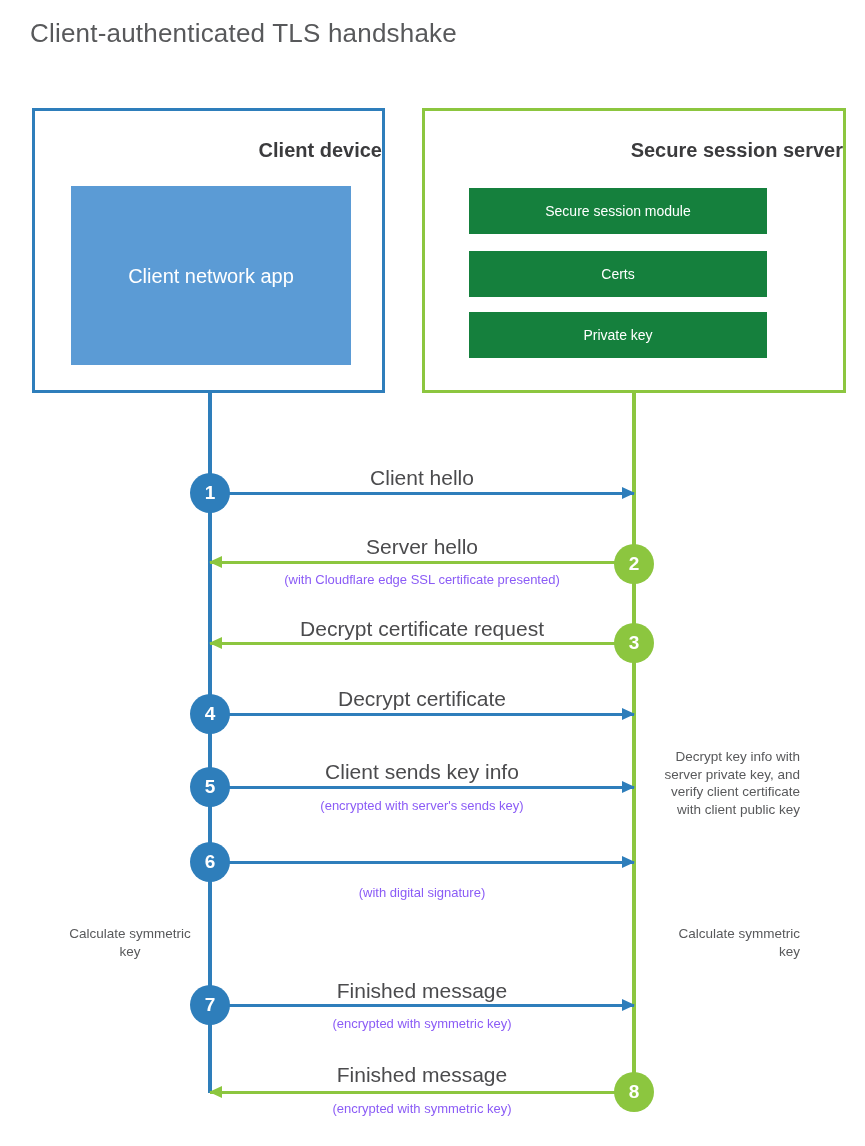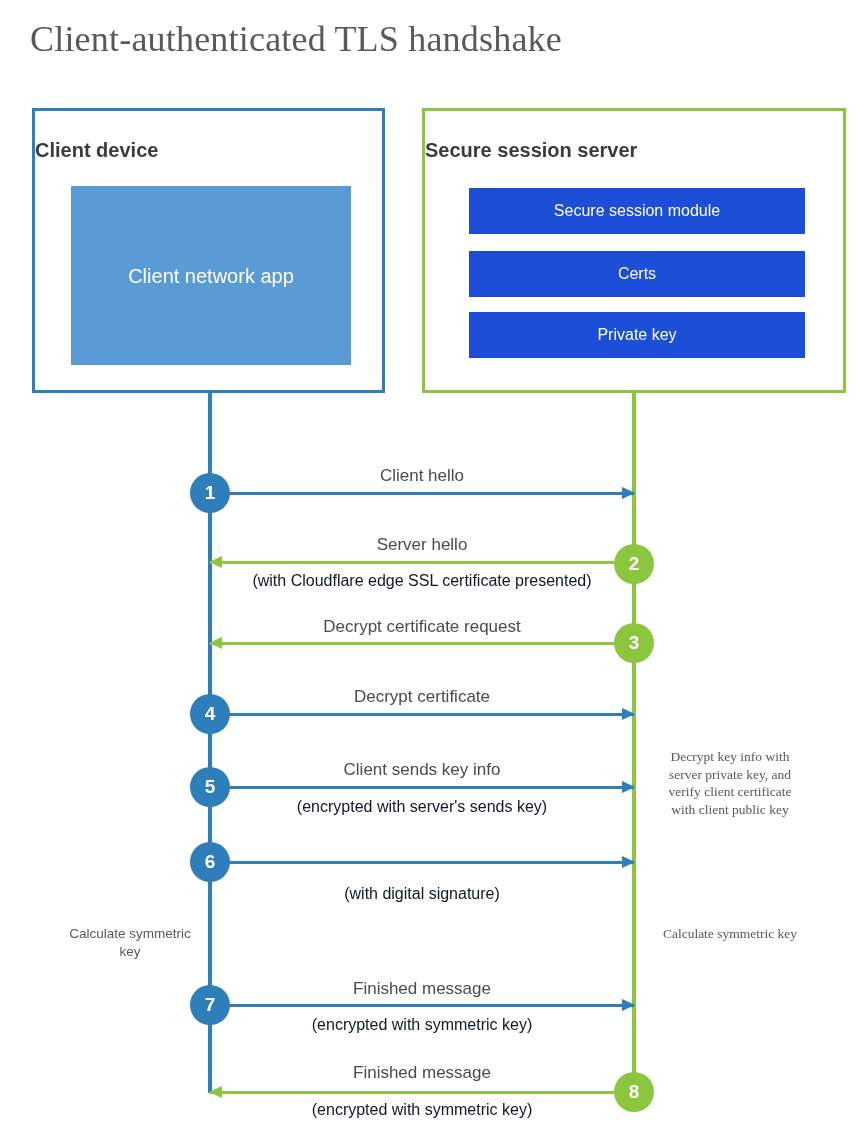--- a/index.html
+++ b/index.html
@@ -1,38 +1,38 @@
 <!DOCTYPE html>
 <html><head>
 <meta charset="utf-8">
 <style>
   html,body{margin:0;padding:0;background:#ffffff;}
   body{width:865px;height:1146px;position:relative;
        font-family:"Liberation Sans","DejaVu Sans",sans-serif;
        -webkit-font-smoothing:antialiased;}
   #stage{position:absolute;left:0;top:0;width:865px;height:1146px;overflow:hidden;}
 
-  .title{position:absolute;left:30px;top:18px;font-size:36px;color:#58595b;
-         font-weight:400;letter-spacing:.2px;white-space:nowrap;font-family:Liberation Serif, serif;}
+  .title{position:absolute;left:30px;top:18px;font-size:26px;color:#58595b;
+         font-weight:400;letter-spacing:.2px;white-space:nowrap;}
 
   
   .actor-box{position:absolute;box-sizing:border-box;background:#fff;}
   #client-box{left:32px;top:108px;width:353px;height:285px;border:3px solid #2e7ebb;}
   #server-box{left:422px;top:108px;width:424px;height:285px;border:3px solid #8cc63f;}
 
-  .actor-title{position:absolute;left:0;right:0;top:28px;text-align:left;
+  .actor-title{position:absolute;left:0;right:0;top:28px;text-align:right;
                font-size:20px;font-weight:bold;color:#3b3b3d;}
 
   .inner-rect{position:absolute;background:#5b9bd5;color:#ffffff;
               display:flex;align-items:center;justify-content:center;text-align:center;}
   #client-app{left:36px;top:75px;width:280px;height:179px;font-size:20px;line-height:28px;}
 
-  .mod-bar{position:absolute;left:44px;width:336px;height:46px;background:#1d4ed8;
+  .mod-bar{position:absolute;left:44px;width:298px;height:46px;background:#15803d;
            color:#ffffff;display:flex;align-items:center;justify-content:center;
-           font-size:16px;}
+           font-size:14px;}
   #mod-0{top:77px;}
   #mod-1{top:140px;}
   #mod-2{top:201px;}
 
   
   .lifeline{position:absolute;width:4px;}
   #client-lifeline{left:208px;top:390px;height:703px;background:#2e7ebb;}
   #server-lifeline{left:632px;top:390px;height:703px;background:#8cc63f;}
 
   
@@ -45,28 +45,28 @@
   
   .arrow{position:absolute;height:3px;z-index:2;}
   .arrow.blue{background:#2e7ebb;}
   .arrow.green{background:#8cc63f;}
   .arrow .head{position:absolute;top:-5px;width:0;height:0;
                border-top:6.5px solid transparent;border-bottom:6.5px solid transparent;}
   .arrow.blue .head{right:-1px;border-left:13px solid #2e7ebb;}
   .arrow.green .head{left:-1px;border-right:13px solid #8cc63f;}
 
   
-  .msg-main{position:absolute;text-align:center;font-size:17px;color:#4b4b4d;
+  .msg-main{position:absolute;text-align:center;font-size:21px;color:#4b4b4d;
             white-space:nowrap;}
-  .msg-sub{position:absolute;text-align:center;font-size:16px;color:#0f172a;
+  .msg-sub{position:absolute;text-align:center;font-size:13px;color:#8b5cf6;
            white-space:nowrap;}
 
   .side-note{position:absolute;font-size:13.5px;line-height:17.5px;color:#58595b;}
   .side-note.left{left:60px;width:140px;text-align:center;}
-  .side-note.rightc{left:660px;width:140px;text-align:center;font-family:Liberation Serif, serif;}
+  .side-note.rightc{left:660px;width:140px;text-align:right;}
 </style>
 </head>
 <body>
 
 <div id="stage">
 
   <div class="title">Client-authenticated TLS handshake</div>
 
   <div class="actor-box" id="client-box">
     <div class="actor-title">Client device</div>

